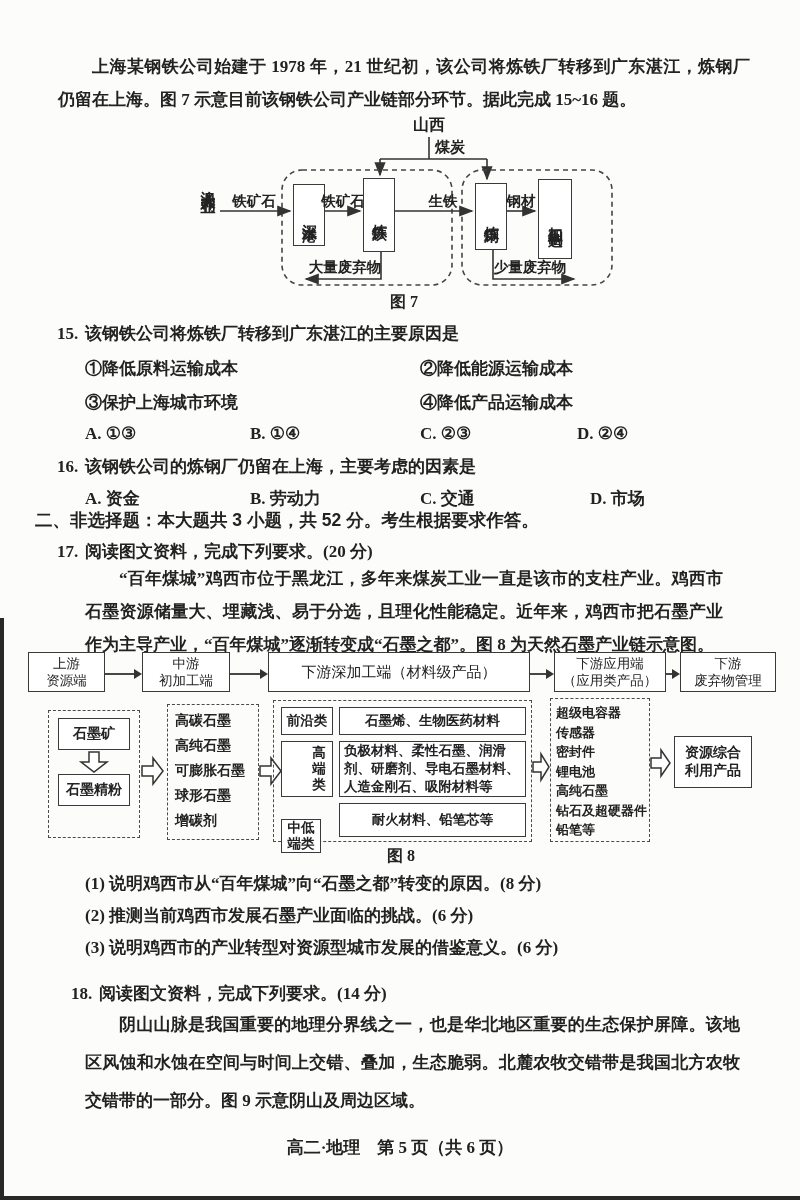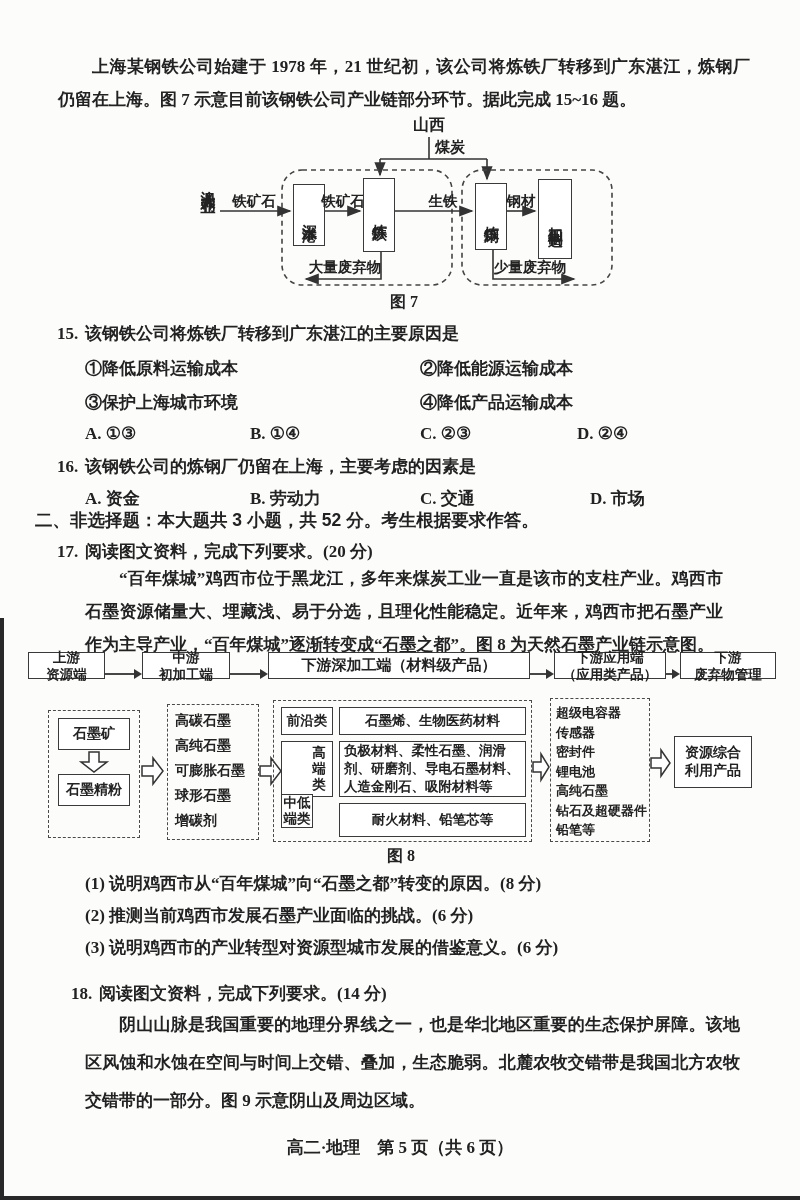--- a/index.html
+++ b/index.html
@@ -20,23 +20,23 @@
   .fig7 .lbl{position:absolute;font-size:14.5px;font-weight:600;text-align:center;white-space:nowrap;}
   .vbox{position:absolute;border:1.6px solid #3a3a3a;background:#fff;
         writing-mode:vertical-rl;text-orientation:upright;
         display:flex;align-items:center;justify-content:center;
         font-size:15px;font-weight:700;letter-spacing:2px;}
   .vtext{position:absolute;writing-mode:vertical-rl;text-orientation:upright;
         font-size:15px;font-weight:700;letter-spacing:3px;}
   .figcap{position:absolute;text-align:center;font-size:16px;font-weight:700;}
   
   .fig8{width:762px;height:222px;}
-  .tbox{position:absolute;border:1.6px solid #3a3a3a;background:#fff;height:27px;
-        display:flex;align-items:center;justify-content:center;text-align:center;
-        font-size:13.5px;line-height:17px;font-weight:700;white-space:pre-line;box-sizing:border-box;}
+  .tbox{position:absolute;border:1.6px solid #3a3a3a;background:#fff;height:40px;
+        display:flex;align-items:center;justify-content:center;text-align:center;
+        font-size:13.5px;line-height:17px;font-weight:400;white-space:pre-line;box-sizing:border-box;}
   .dashed{position:absolute;border:1.6px dashed #4a4a4a;box-sizing:border-box;background:transparent;}
   .sbox{position:absolute;border:1.6px solid #3a3a3a;background:#fff;box-sizing:border-box;
         display:flex;align-items:center;justify-content:center;text-align:center;
         font-size:14px;font-weight:700;white-space:pre-line;line-height:18px;}
   .listtext{position:absolute;font-size:14px;font-weight:700;line-height:25px;white-space:pre-line;}
   .listtext.small{font-size:13px;line-height:19.5px;}
   .catlabel{position:absolute;border:1.6px solid #3a3a3a;box-sizing:border-box;background:#fff;
         display:flex;align-items:center;justify-content:center;text-align:center;
         font-size:13.5px;font-weight:700;line-height:16px;white-space:pre-line;}
   .catbox{position:absolute;border:1.6px solid #3a3a3a;box-sizing:border-box;background:#fff;
@@ -176,21 +176,21 @@
 
     <svg style="left:239px;top:108px;" width="24" height="30">
       <polygon points="1,10 12,10 12,2 22,15 12,28 12,20 1,20" fill="#fff" stroke="#333" stroke-width="1.5"></polygon>
     </svg>
 
     <div class="dashed" style="left:253px;top:52px;width:259px;height:142px;">
       <div class="catlabel" style="left:7px;top:6px;width:52px;height:28px;">前沿类</div>
       <div class="catbox" style="left:65px;top:6px;width:187px;height:28px;">石墨烯、生物医药材料</div>
       <div class="catlabel" style="left:7px;top:40px;width:52px;height:56px;padding-left:24px;">高端类</div>
       <div class="catbox left" style="left:65px;top:40px;width:187px;height:56px;">负极材料、柔性石墨、润滑剂、研磨剂、导电石墨材料、人造金刚石、吸附材料等</div>
-      <div class="catlabel" style="left:7px;top:93px;width:32px;height:34px;">中低
+      <div class="catlabel" style="left:7px;top:118px;width:40px;height:34px;">中低
 端类</div>
       <div class="catbox" style="left:65px;top:102px;width:187px;height:34px;">耐火材料、铅笔芯等</div>
     </div>
 
     <svg style="left:512px;top:104px;" width="18" height="30">
       <polygon points="1,10 9,10 9,2 17,15 9,28 9,20 1,20" fill="#fff" stroke="#333" stroke-width="1.5"></polygon>
     </svg>
 
     <div class="dashed" style="left:530px;top:50px;width:100px;height:144px;"></div>
     <div class="listtext small" style="left:536px;top:55px;width:92px;">超级电容器

